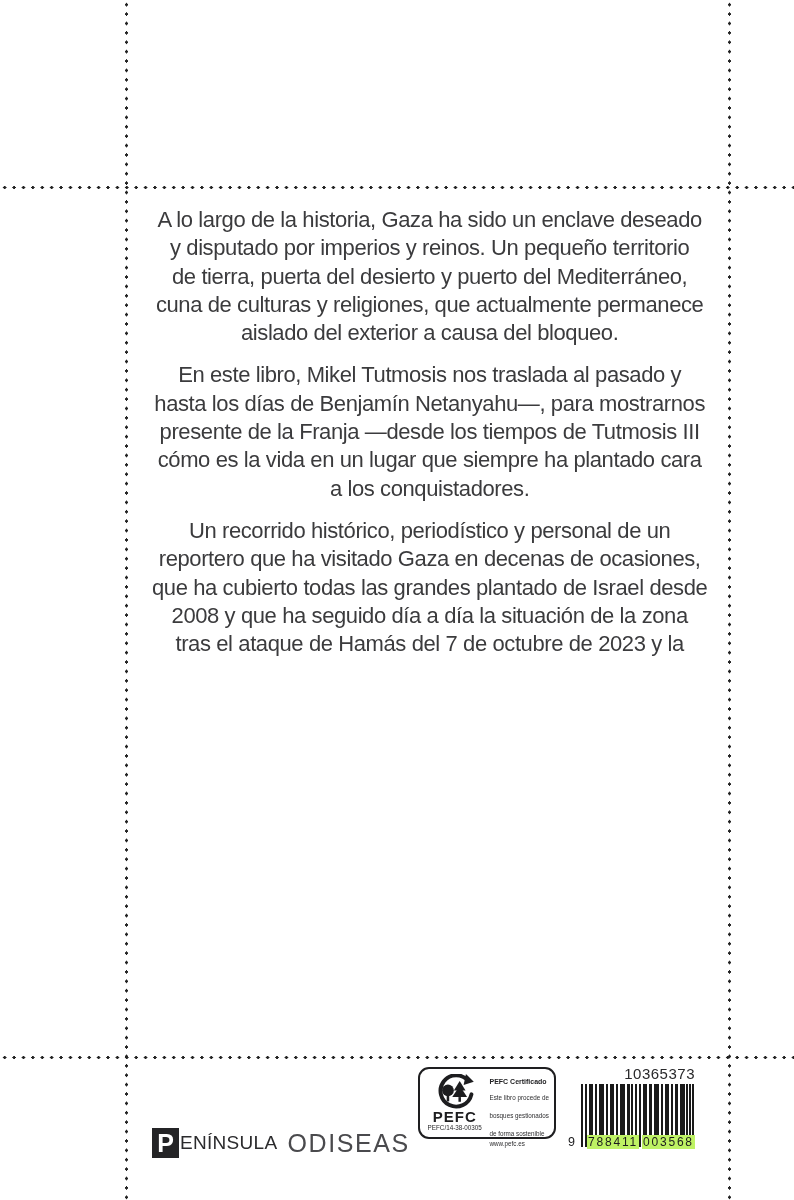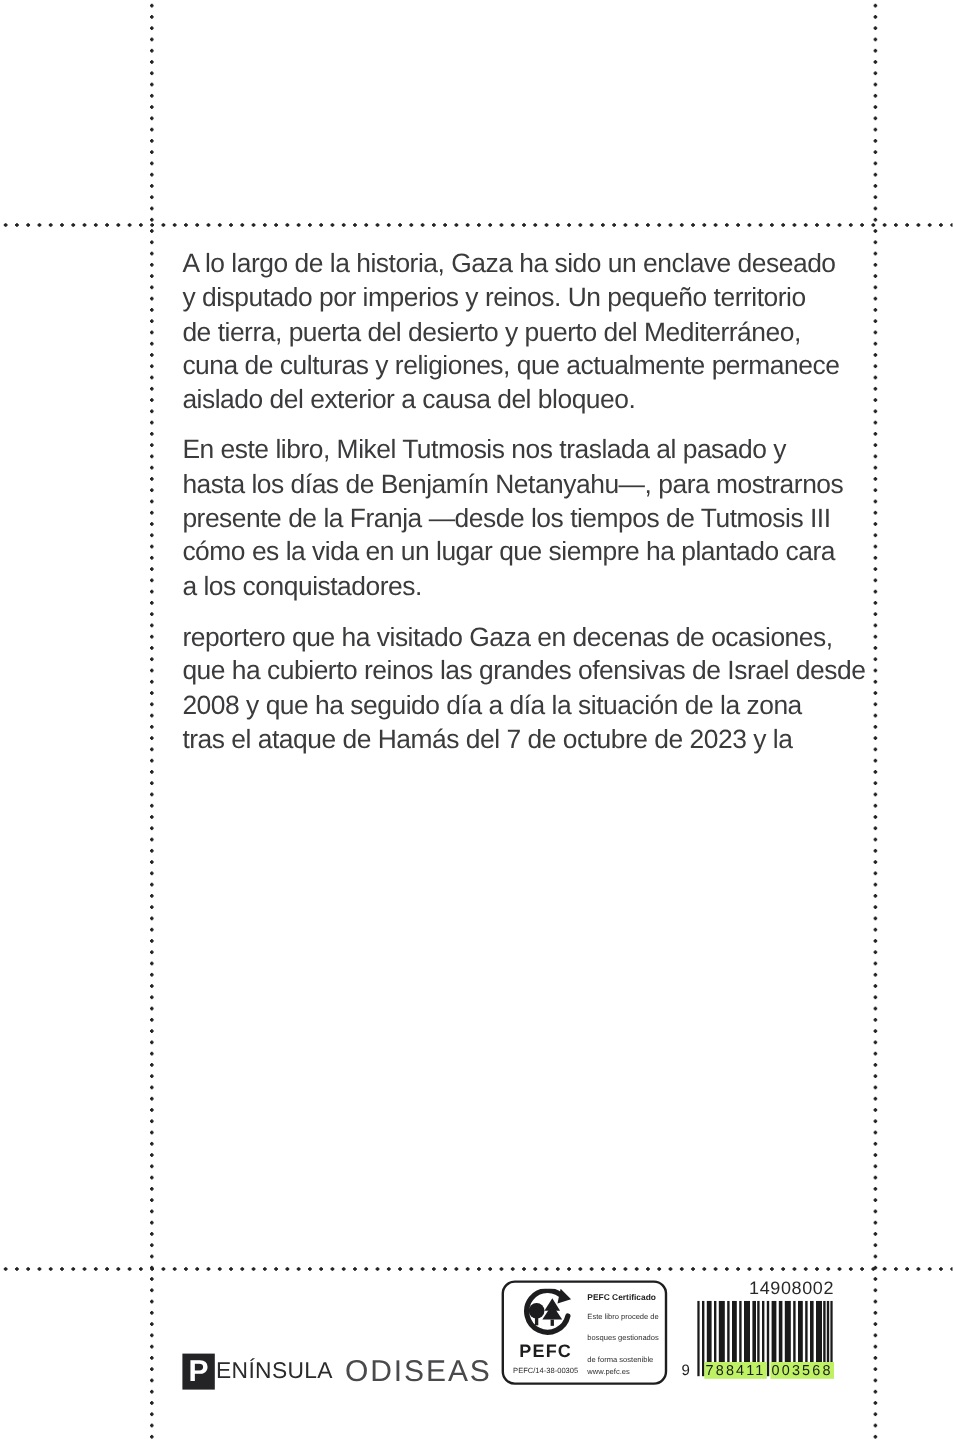--- a/index.html
+++ b/index.html
@@ -22,36 +22,36 @@
   .vline-left{left:125px;}
   .vline-right{left:728px;}
   .hline-top{top:186px;}
   .hline-bottom{top:1056px;}
 
   
   .blurb{position:absolute;left:152px;top:206px;}
   .blurb .para{margin:0 0 14px 0;}
   .blurb .line{
     font-size:22px;line-height:28.3px;letter-spacing:-0.4px;
-    color:#3b3b3d;white-space:nowrap;
+    color:#3b3b3d;white-space:nowrap;text-align:center;
   }
 
   
   .publisher{position:absolute;left:152px;top:1127px;display:flex;align-items:center;height:32px;}
   .p-box{
     width:27px;height:30px;background:#242426;color:#ffffff;
     display:flex;align-items:center;justify-content:center;
     font-weight:bold;font-size:25px;flex:0 0 auto;
   }
   .pub-name{font-weight:normal;font-size:19px;color:#2b2b2d;letter-spacing:0.3px;margin-left:1px;}
   .pub-coll{font-size:25px;font-weight:400;color:#4a4a4d;letter-spacing:1.6px;margin-left:10px;}
 
   
   .pefc{
-    position:absolute;left:418px;top:1067px;width:138px;height:87px;
+    position:absolute;left:418px;top:1067px;width:138px;height:72px;
     border:2.5px solid #1e1e20;border-radius:11px;box-sizing:border-box;
     display:flex;padding:5px 5px 5px 7px;background:#fff;
   }
   .pefc-left{width:60px;display:flex;flex-direction:column;align-items:center;justify-content:space-between;}
   .pefc-word{font-weight:bold;font-size:15px;color:#1d1d1f;letter-spacing:1px;line-height:14px;}
   .pefc-code{font-size:6.3px;color:#2a2a2c;white-space:nowrap;line-height:8px;}
   .pefc-right{flex:1;display:flex;flex-direction:column;justify-content:space-between;padding:3px 0 4px 7px;}
   .pefc-title{font-size:7px;font-weight:bold;color:#222224;line-height:9px;}
   .pefc-desc .dline{font-size:6.3px;color:#2d2d2f;line-height:8.6px;white-space:nowrap;}
   .pefc-url{font-size:6.3px;color:#2d2d2f;line-height:8px;}
@@ -85,22 +85,23 @@
       <div class="line">aislado del exterior a causa del bloqueo.</div>
     </div>
     <div class="para">
       <div class="line">En este libro, Mikel Tutmosis nos traslada al pasado y</div>
       <div class="line">hasta los días de Benjamín Netanyahu—, para mostrarnos</div>
       <div class="line">presente de la Franja —desde los tiempos de Tutmosis III</div>
       <div class="line">cómo es la vida en un lugar que siempre ha plantado cara</div>
       <div class="line">a los conquistadores.</div>
     </div>
     <div class="para">
+      <div class="line">Un recorrido histórico, periodístico y personal de un</div>
       <div class="line">reportero que ha visitado Gaza en decenas de ocasiones,</div>
-      <div class="line">que ha cubierto reinos las grandes ofensivas de Israel desde</div>
+      <div class="line">que ha cubierto todas las grandes plantado de Israel desde</div>
       <div class="line">2008 y que ha seguido día a día la situación de la zona</div>
       <div class="line">tras el ataque de Hamás del 7 de octubre de 2023 y la</div>
     </div>
   </div>
 
   <div class="publisher">
     <span class="p-box">
       <span>P</span>
     </span>
     <span class="pub-name">ENÍNSULA</span>
@@ -126,21 +127,21 @@
       <span class="pefc-desc">
         <span class="dline">Este libro procede de</span><br>
         <span class="dline">bosques gestionados</span><br>
         <span class="dline">de forma sostenible</span>
       </span>
       <span class="pefc-url">www.pefc.es</span>
     </div>
   </div>
 
   <div class="barcode">
-    <div class="bc-num">14908002</div>
+    <div class="bc-num">10365373</div>
     <div class="bc-body">
       <svg class="bc-svg" width="113" height="63" viewBox="0 0 113 63">
         <g fill="#1a1a1a">
           <rect x="0" y="0" width="2" height="63"></rect>
           <rect x="4" y="0" width="2" height="63"></rect>
           <rect x="8" y="0" width="4" height="51"></rect>
           <rect x="14" y="0" width="2" height="51"></rect>
           <rect x="18" y="0" width="5" height="51"></rect>
           <rect x="25" y="0" width="2" height="51"></rect>
           <rect x="29" y="0" width="4" height="51"></rect>

